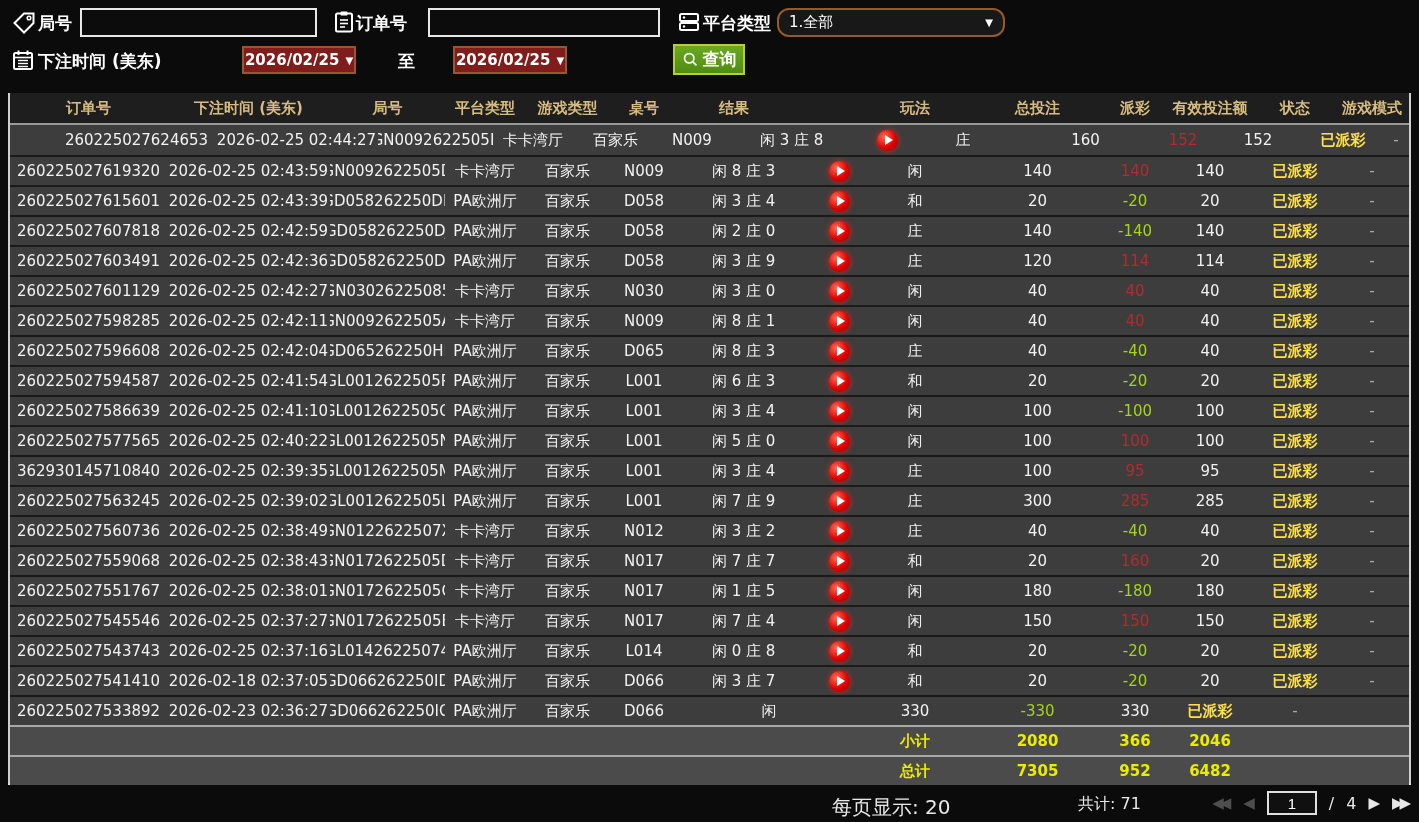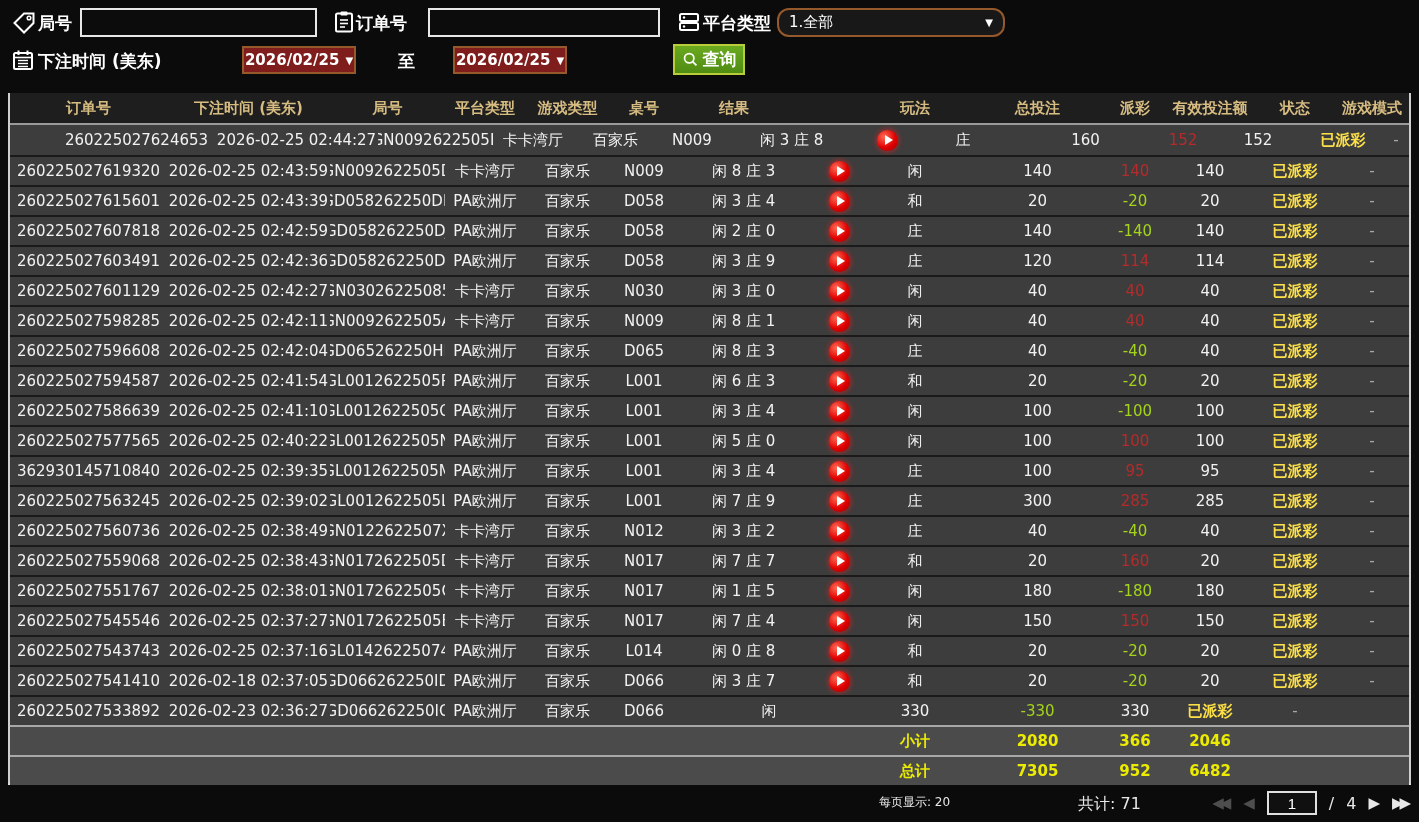--- a/index.html
+++ b/index.html
@@ -46,21 +46,21 @@
           background:radial-gradient(circle at 35% 32%, #ff6a55, #e00000 55%, #9c0000);
           box-shadow:0 0 6px rgba(255,30,30,.75);
           display:flex; align-items:center; justify-content:center; }
   .play::after { content:''; border-left:8px solid #fff; border-top:5px solid transparent;
                  border-bottom:5px solid transparent; margin-left:2px; }
   .summary { height:30px; background:#4b4b4b; border-top:2px solid #a8a8a8; }
   .summary .c { color:#ecec00; font-weight:bold; }
 
   
   #bottombar { position:absolute; left:0; top:788px; width:1419px; height:34px; color:#e8e8e8; }
-  #perpage { position:absolute; left:879px; top:6px; font-size:12px; }
+  #perpage { position:absolute; left:832px; top:6px; font-size:20px; }
   #totalcount { position:absolute; left:1078px; top:6px; font-size:16px; }
   #pager { position:absolute; right:8px; top:3px; display:flex; align-items:center; gap:12px; }
   .pgarrow { font-size:15px; line-height:24px; cursor:pointer; user-select:none; }
   .pgarrow.dbl { letter-spacing:-4px; padding-right:4px; }
   .pgdisabled { color:#4e4e4e; }
   .pgon { color:#e8e8e8; }
   #pageinput { width:50px; height:24px; background:#101010; border:2px solid #e0e0e0;
                color:#fff; font-size:15px; text-align:center; outline:none; }
   .pgsep, .pgtotal { font-size:16px; color:#e8e8e8; }
 </style>

